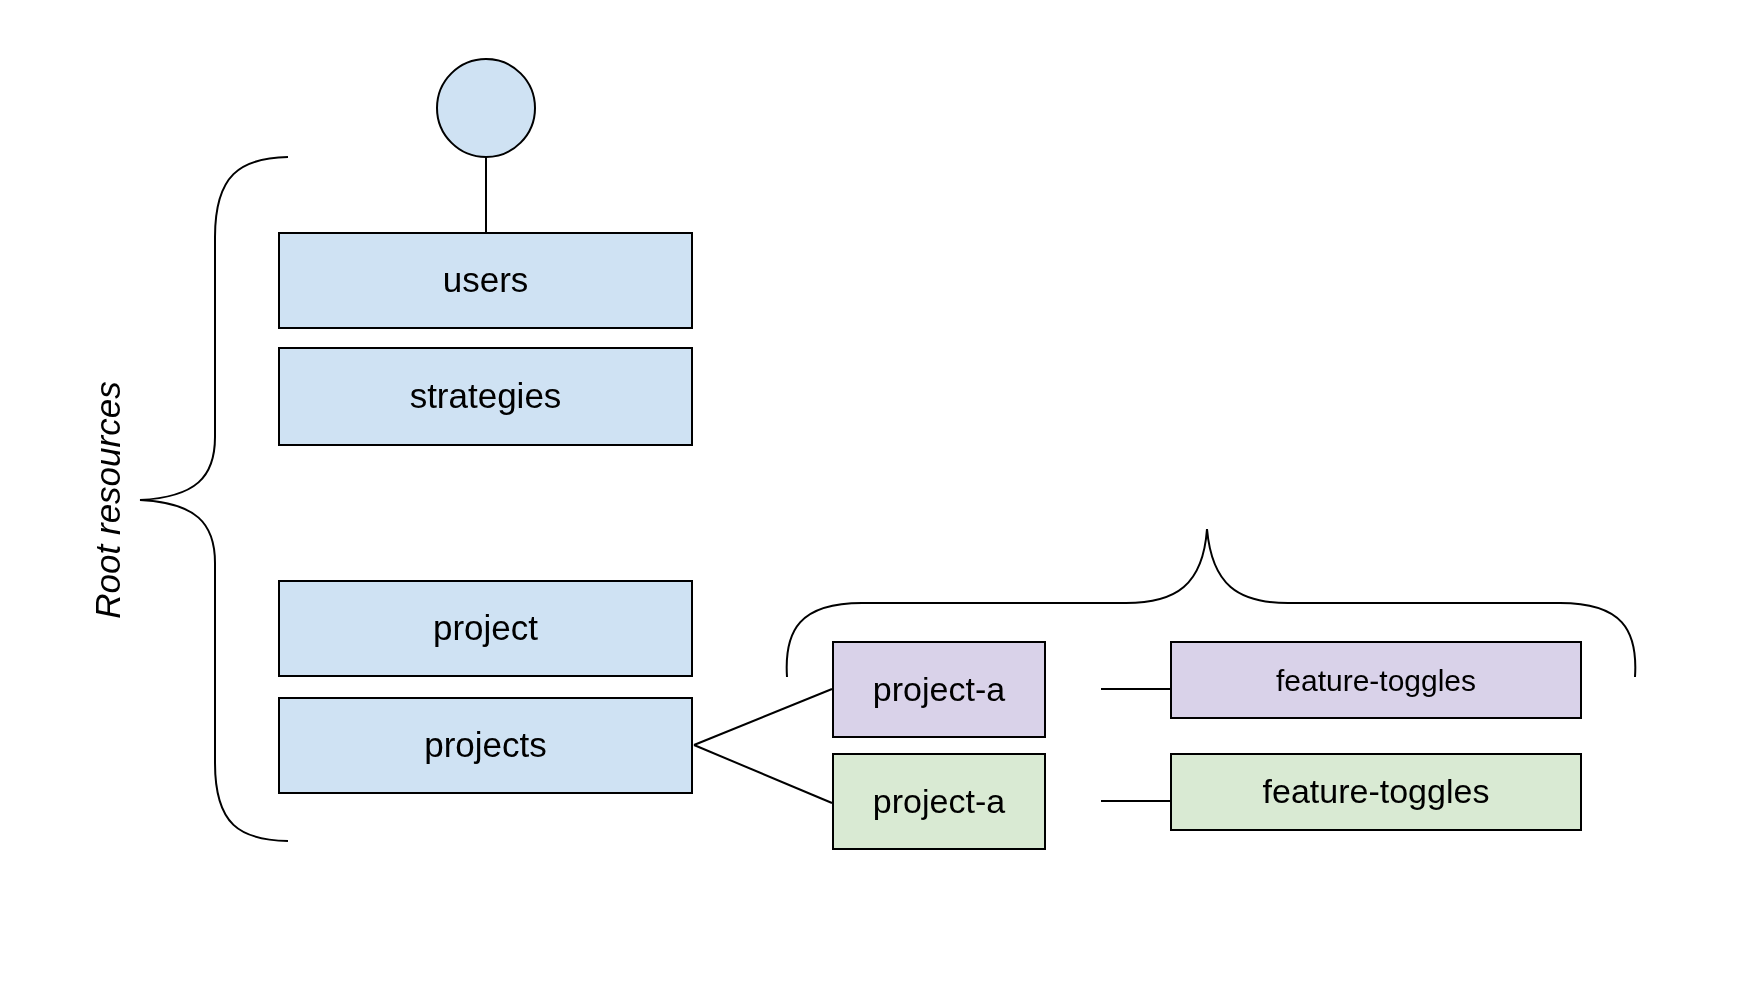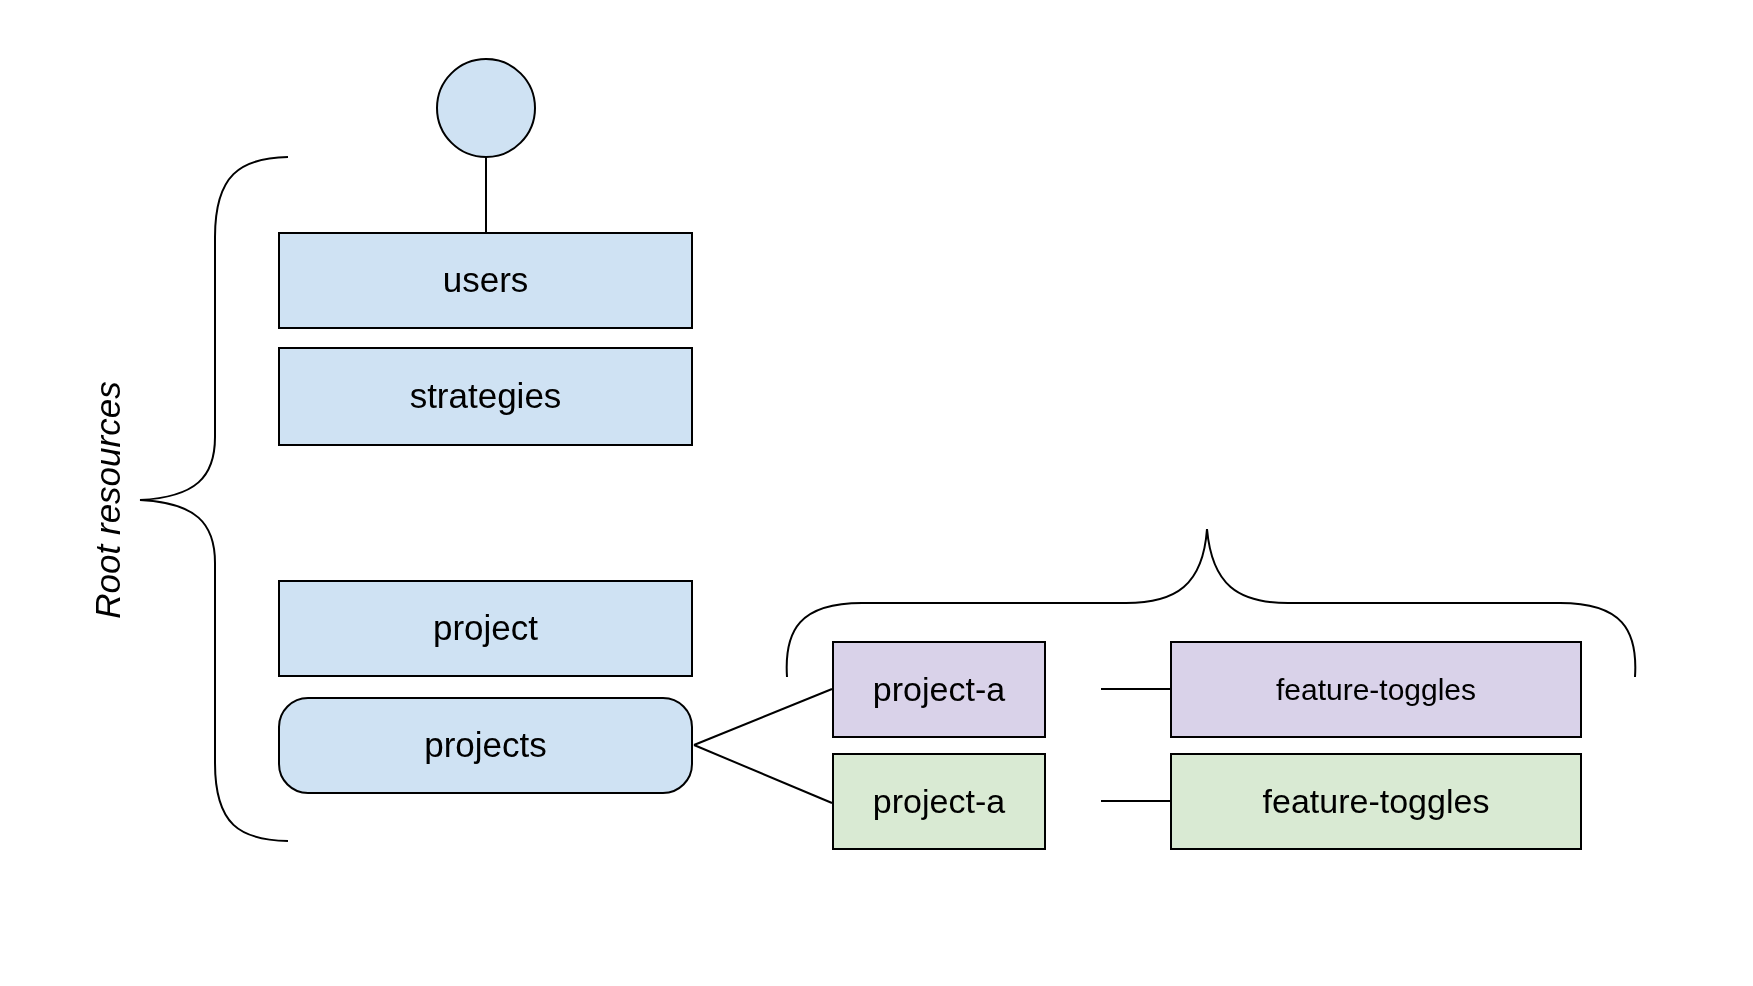--- a/index.html
+++ b/index.html
@@ -46,24 +46,24 @@
     white-space: nowrap;
   }
   .node.blue   { background: var(--blue, #cfe2f3);  left: 278px; width: 415px; height: 97px; }
   .node.purple { background: var(--purple, #d9d2e9); }
   .node.green  { background: var(--green, #d9ead3); }
 
   #node-users        { top: 232px; }
   #node-strategies   { top: 347px; height: 99px; }
   #node-applications { top: 464px; }
   #node-addons       { top: 580px; }
-  #node-projects     { top: 697px; border-radius: 30px; }
+  #node-projects     { top: 697px; }
 
   .node.proj { left: 832px;  width: 214px; height: 97px; font-size: 34px; }
-  .node.res  { left: 1170px; width: 412px; height: 97px; font-size: 34px; }
+  .node.res  { left: 1170px; width: 412px; height: 78px; font-size: 34px; }
   #node-project-a-purple       { top: 641px; }
   #node-feature-toggles-purple { top: 641px; font-size: 30px; }
   #node-project-a-green        { top: 753px; }
   #node-feature-toggles-green  { top: 753px; }
 
   .brace-label {
     position: absolute;
     font-style: italic;
     font-size: 35px;
     line-height: 40px;

